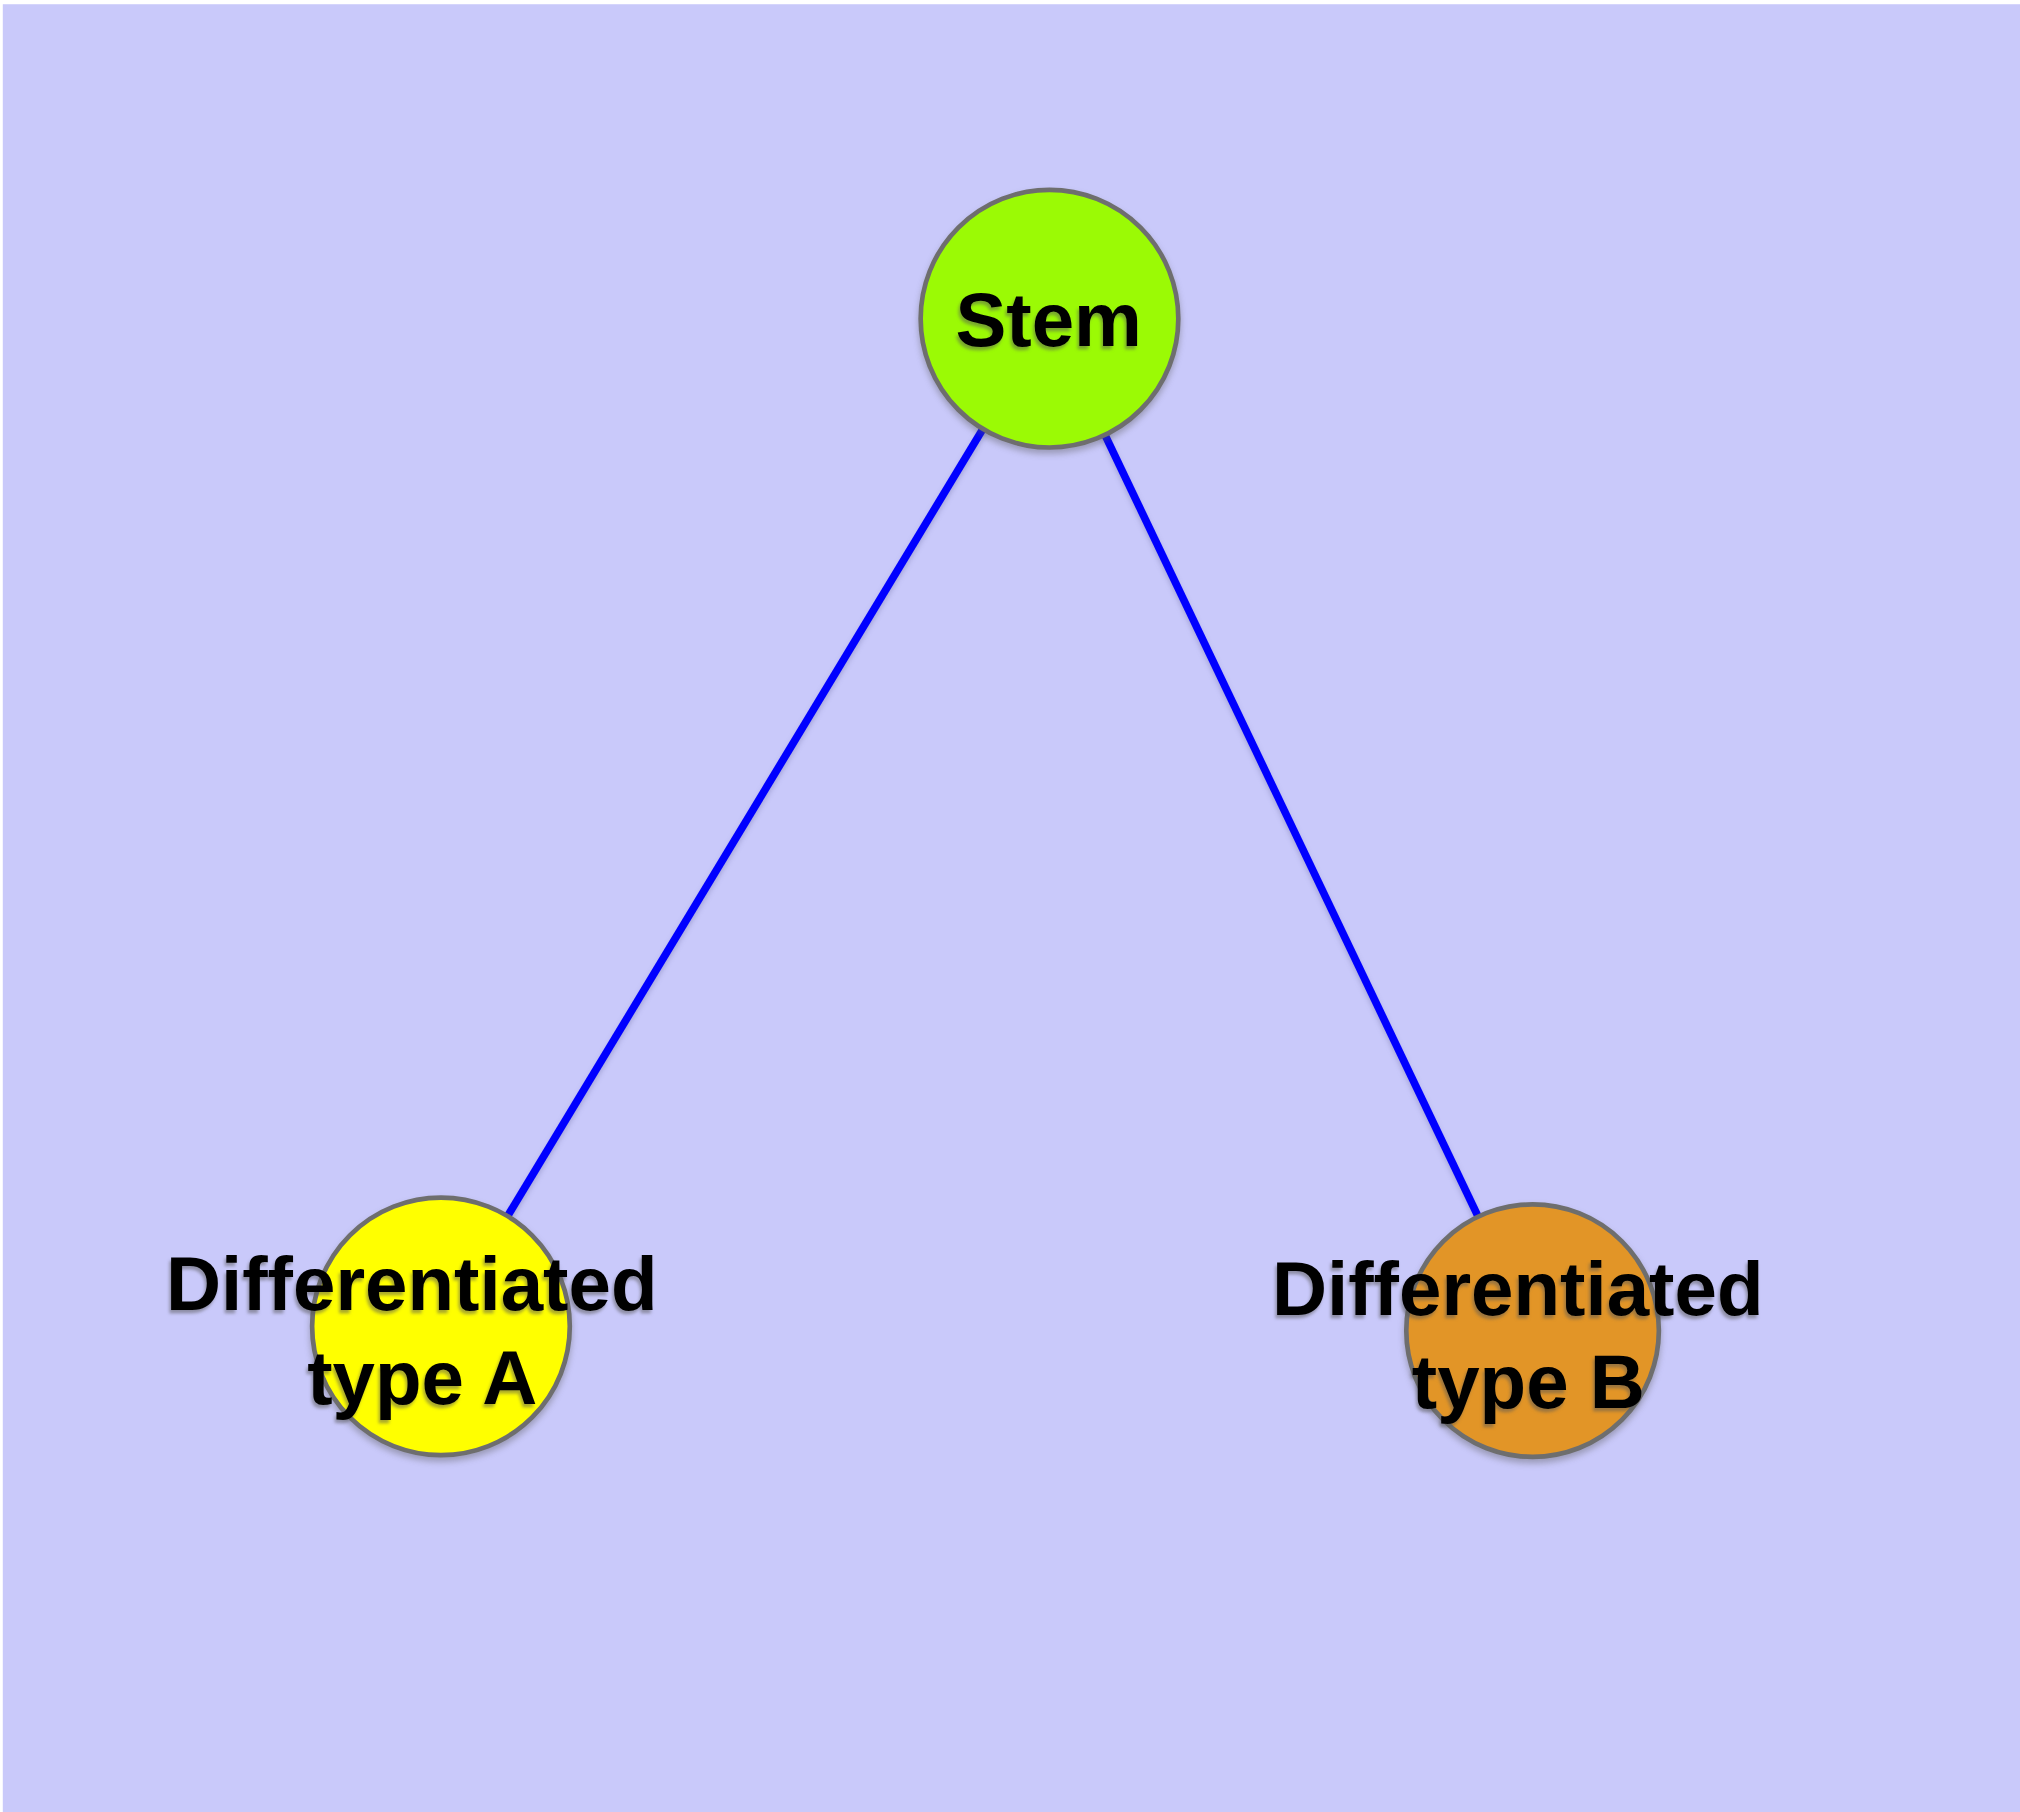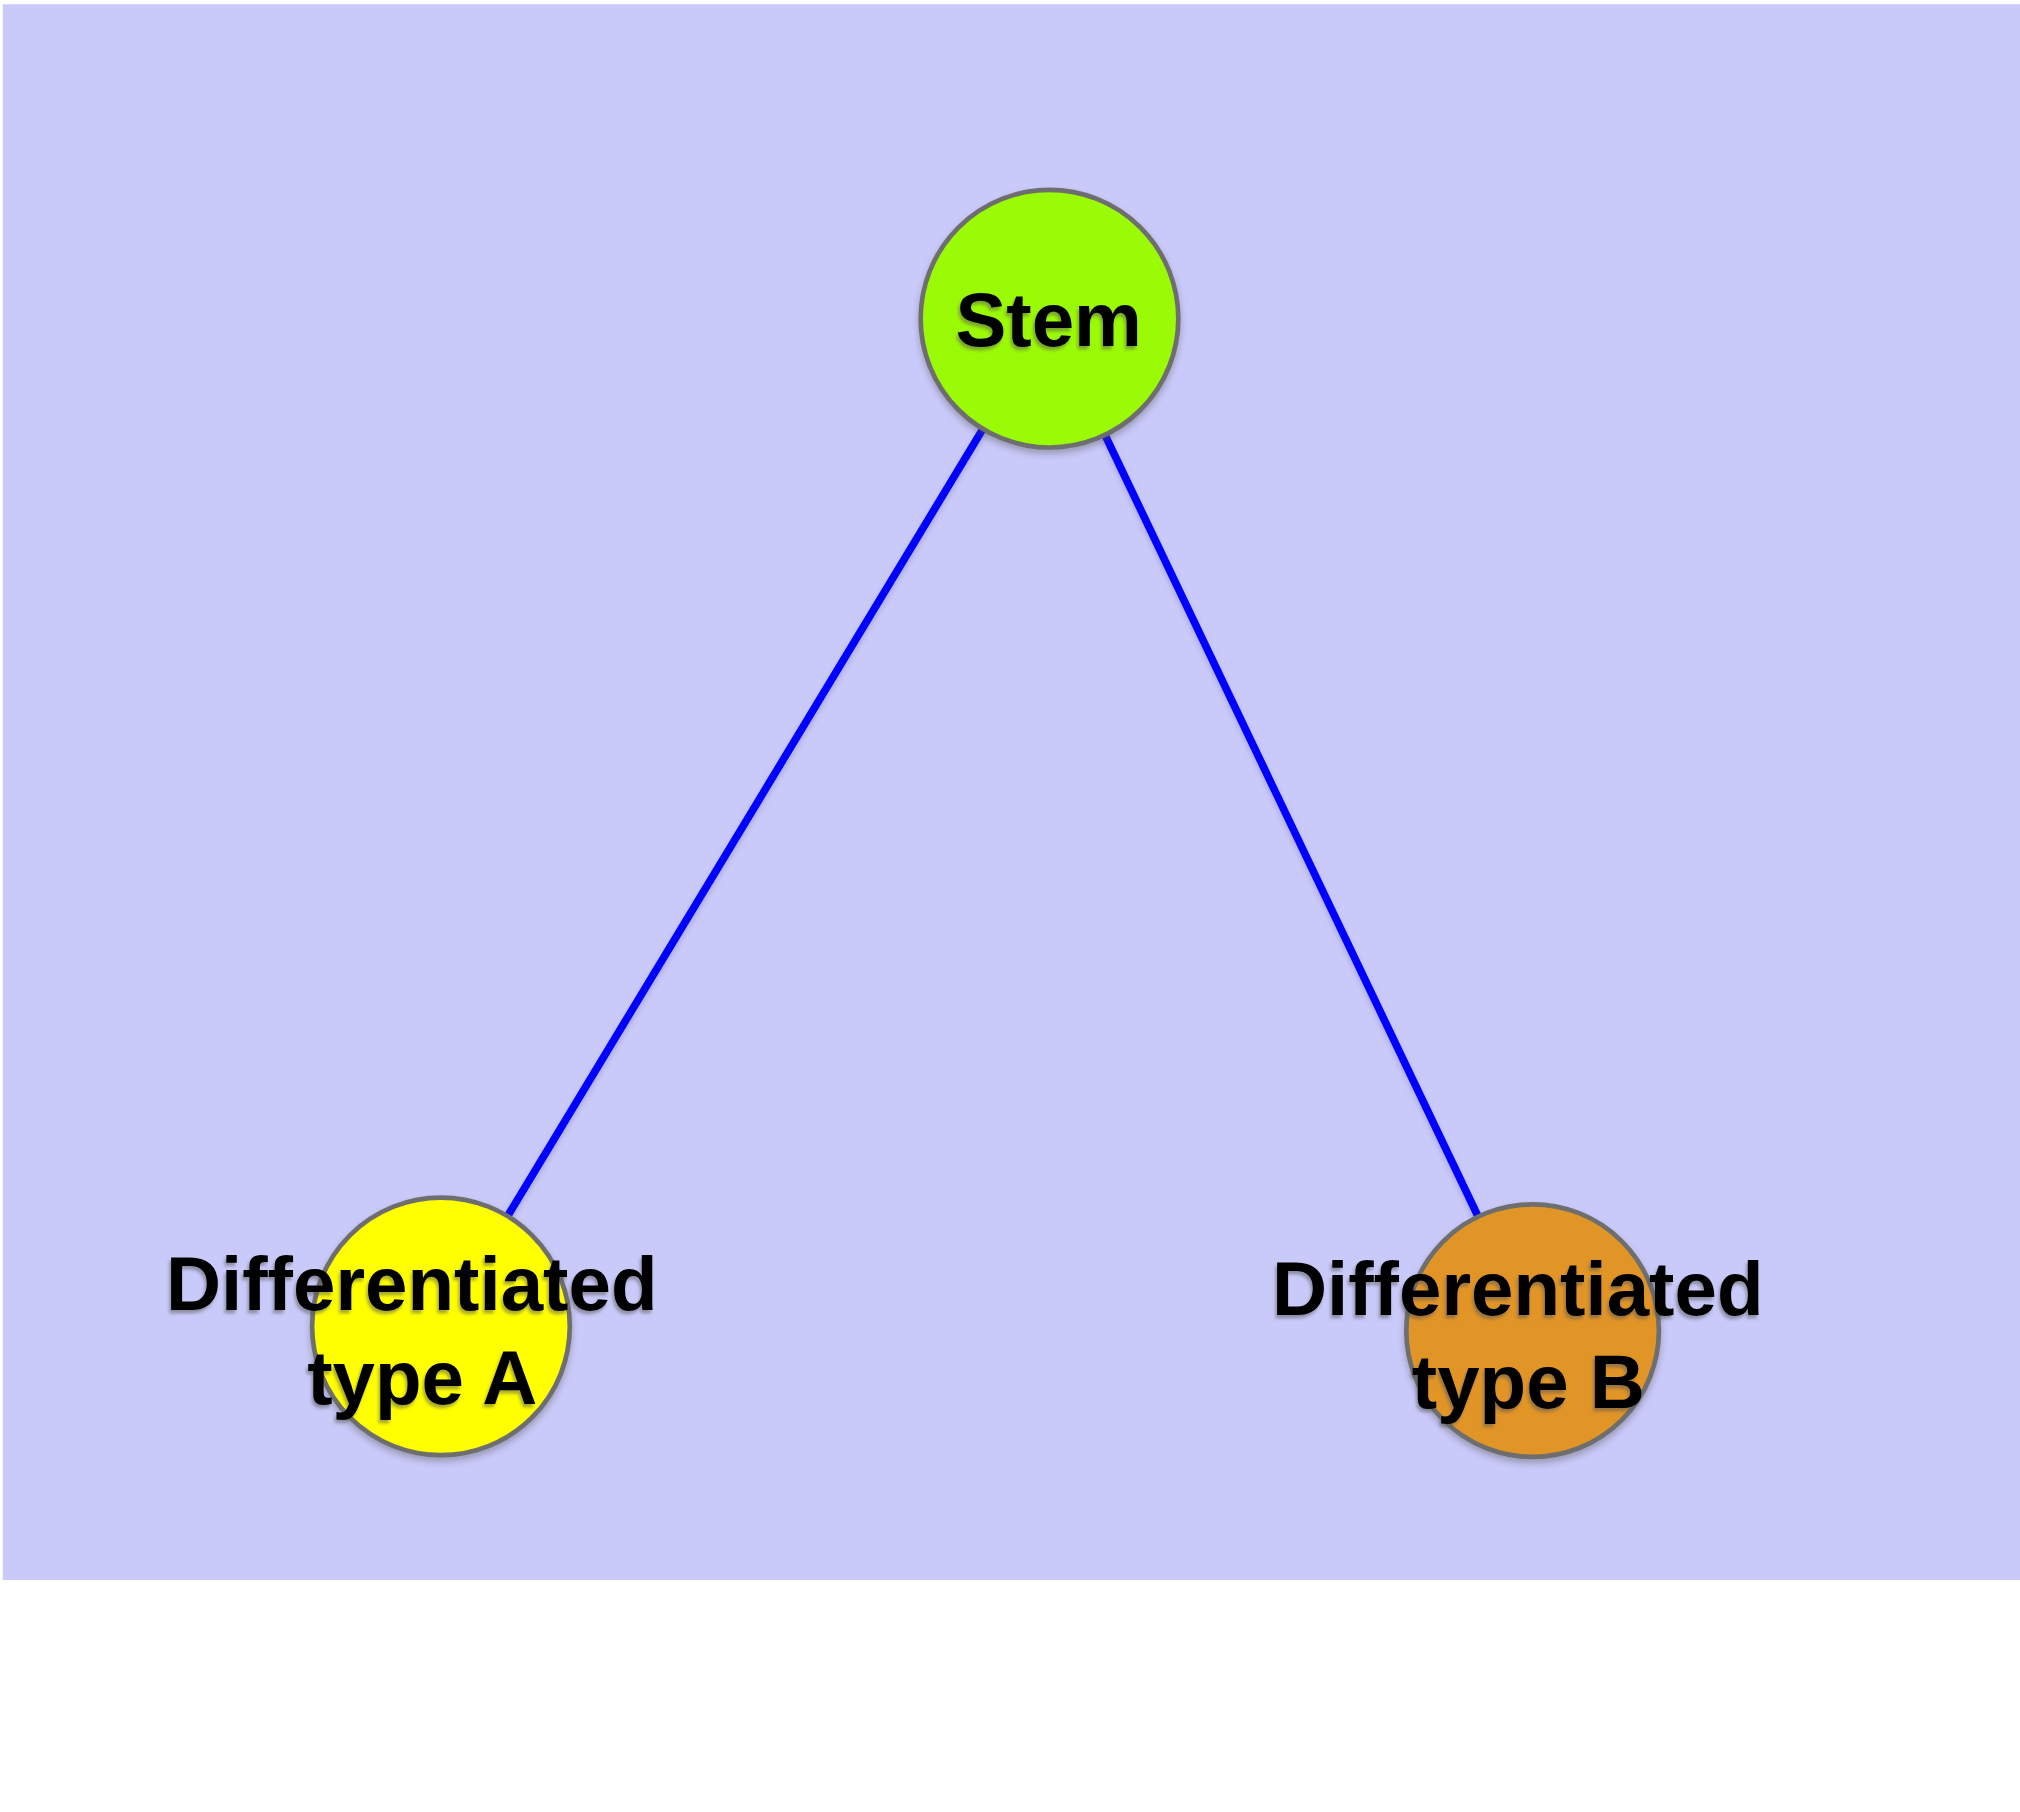--- a/index.html
+++ b/index.html
@@ -2,21 +2,21 @@
 <html style="font-size:13.6px"><head>
 <meta charset="utf-8">
 <style>
   html, body {
     margin: 0;
     padding: 0;
     background: #FFFFFF;
   }
   .stage {
     width: 2021px;
-    height: 1580px;
+    height: 1812px;
     background: #FFFFFF;
     position: relative;
     overflow: hidden;
   }
   svg.graph {
     display: block;
   }
   .edges line {
     stroke-linecap: butt;
   }

